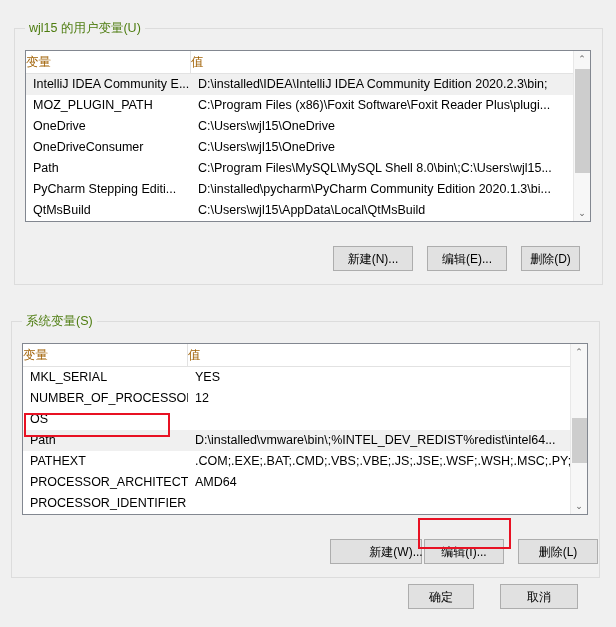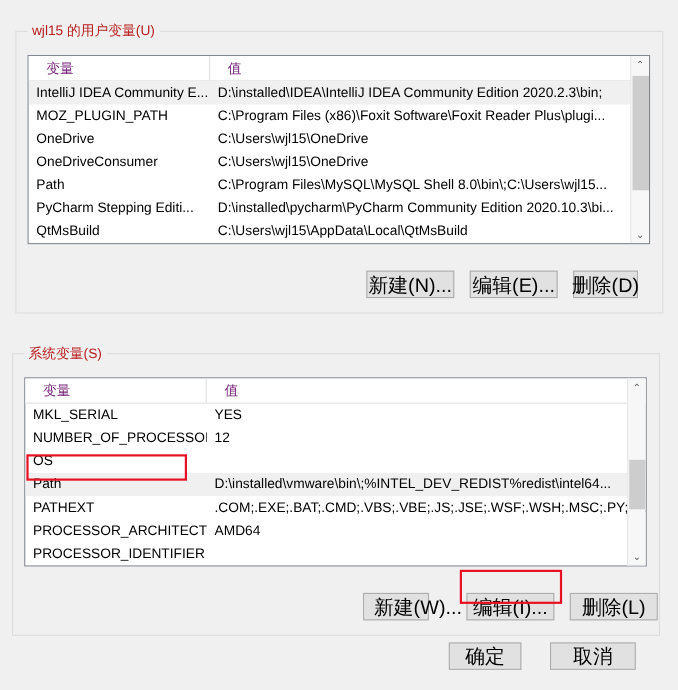--- a/index.html
+++ b/index.html
@@ -32,21 +32,21 @@
     background: transparent;
   }
   .groupbox-title {
     position: absolute;
     top: -8px;
     left: 10px;
     background: #f0f0f0;
     padding: 0 4px;
     font-size: 12.5px;
     line-height: 15px;
-    color: #b91c1c;
+    color: #4d7c0f;
     white-space: nowrap;
   }
 
   #user-group  { left: 14px; top: 28px;  width: 587px; height: 255px; }
   #system-group{ left: 11px; top: 305px; width: 587px; height: 255px; margin-top: 16px; }
 
   
   .listview {
     position: absolute;
     left: 10px;
@@ -61,22 +61,22 @@
   .lv-header {
     display: flex;
     height: 23px;
     background: #ffffff;
     border-bottom: 1px solid #e2e2e2;
     box-sizing: border-box;
   }
   .lv-header .col {
     font-size: 12.5px;
     line-height: 22px;
-    padding-left: 16px;
-    color: #701a75;
+    padding-left: 0;
+    color: #a16207;
     box-sizing: border-box;
     overflow: hidden;
     white-space: nowrap;
   }
   .lv-header .col.name { width: 165px; border-right: 1px solid #e2e2e2; }
   .lv-header .col.value { flex: 1; }
 
   .lv-body {
     position: relative;
     height: 148px;
@@ -132,21 +132,21 @@
     left: 1px;
     width: 15px;
     background: #cdcdcd;
   }
 
   
   .btn {
     position: absolute;
     background: #e1e1e1;
     border: 1px solid #adadad;
-    font-size: 18px;
+    font-size: 12px;
     line-height: 1;
     color: #000;
     text-align: center;
     display: flex;
     align-items: center;
     justify-content: center;
     box-sizing: border-box;
     white-space: nowrap;
     font-family: "Liberation Sans", "DejaVu Sans", sans-serif;
     cursor: default;
@@ -191,21 +191,21 @@
         <div class="lv-row">
           <div class="lv-cell name">OneDriveConsumer</div>
           <div class="lv-cell value">C:\Users\wjl15\OneDrive</div>
         </div>
         <div class="lv-row">
           <div class="lv-cell name">Path</div>
           <div class="lv-cell value">C:\Program Files\MySQL\MySQL Shell 8.0\bin\;C:\Users\wjl15...</div>
         </div>
         <div class="lv-row">
           <div class="lv-cell name">PyCharm Stepping Editi...</div>
-          <div class="lv-cell value">D:\installed\pycharm\PyCharm Community Edition 2020.10.3\bi...</div>
+          <div class="lv-cell value">D:\installed\pycharm\PyCharm Community Edition 2020.1.3\bi...</div>
         </div>
         <div class="lv-row">
           <div class="lv-cell name">QtMsBuild</div>
           <div class="lv-cell value">C:\Users\wjl15\AppData\Local\QtMsBuild</div>
         </div>
 
       </div>
 
       <div class="scrollbar">
         <div class="sb-arrow up">⌃</div>
@@ -258,21 +258,21 @@
 
       </div>
 
       <div class="scrollbar">
         <div class="sb-arrow up">⌃</div>
         <div class="sb-thumb" style="top:74px; height:45px;"></div>
         <div class="sb-arrow down">⌄</div>
       </div>
     </div>
 
-    <div class="btn" style="left:318px; top:217px; width:60px; height:25px;padding-left:40px;">新建(W)...</div>
+    <div class="btn" style="left:318px; top:217px; width:92px; height:25px;padding-left:40px;">新建(W)...</div>
     <div class="btn" style="left:412px; top:217px; width:80px; height:25px;">编辑(I)...</div>
     <div class="btn" style="left:506px; top:217px; width:80px; height:25px;">删除(L)</div>
   </div>
 
   <div class="btn" style="left:408px; top:584px; width:66px; height:25px;">确定</div>
   <div class="btn" style="left:500px; top:584px; width:78px; height:25px;">取消</div>
 
   <div class="annot-box" style="left:24px; top:413px; width:146px; height:24px;"></div>
   <div class="annot-box" style="left:418px; top:518px; width:93px; height:31px;"></div>
 

